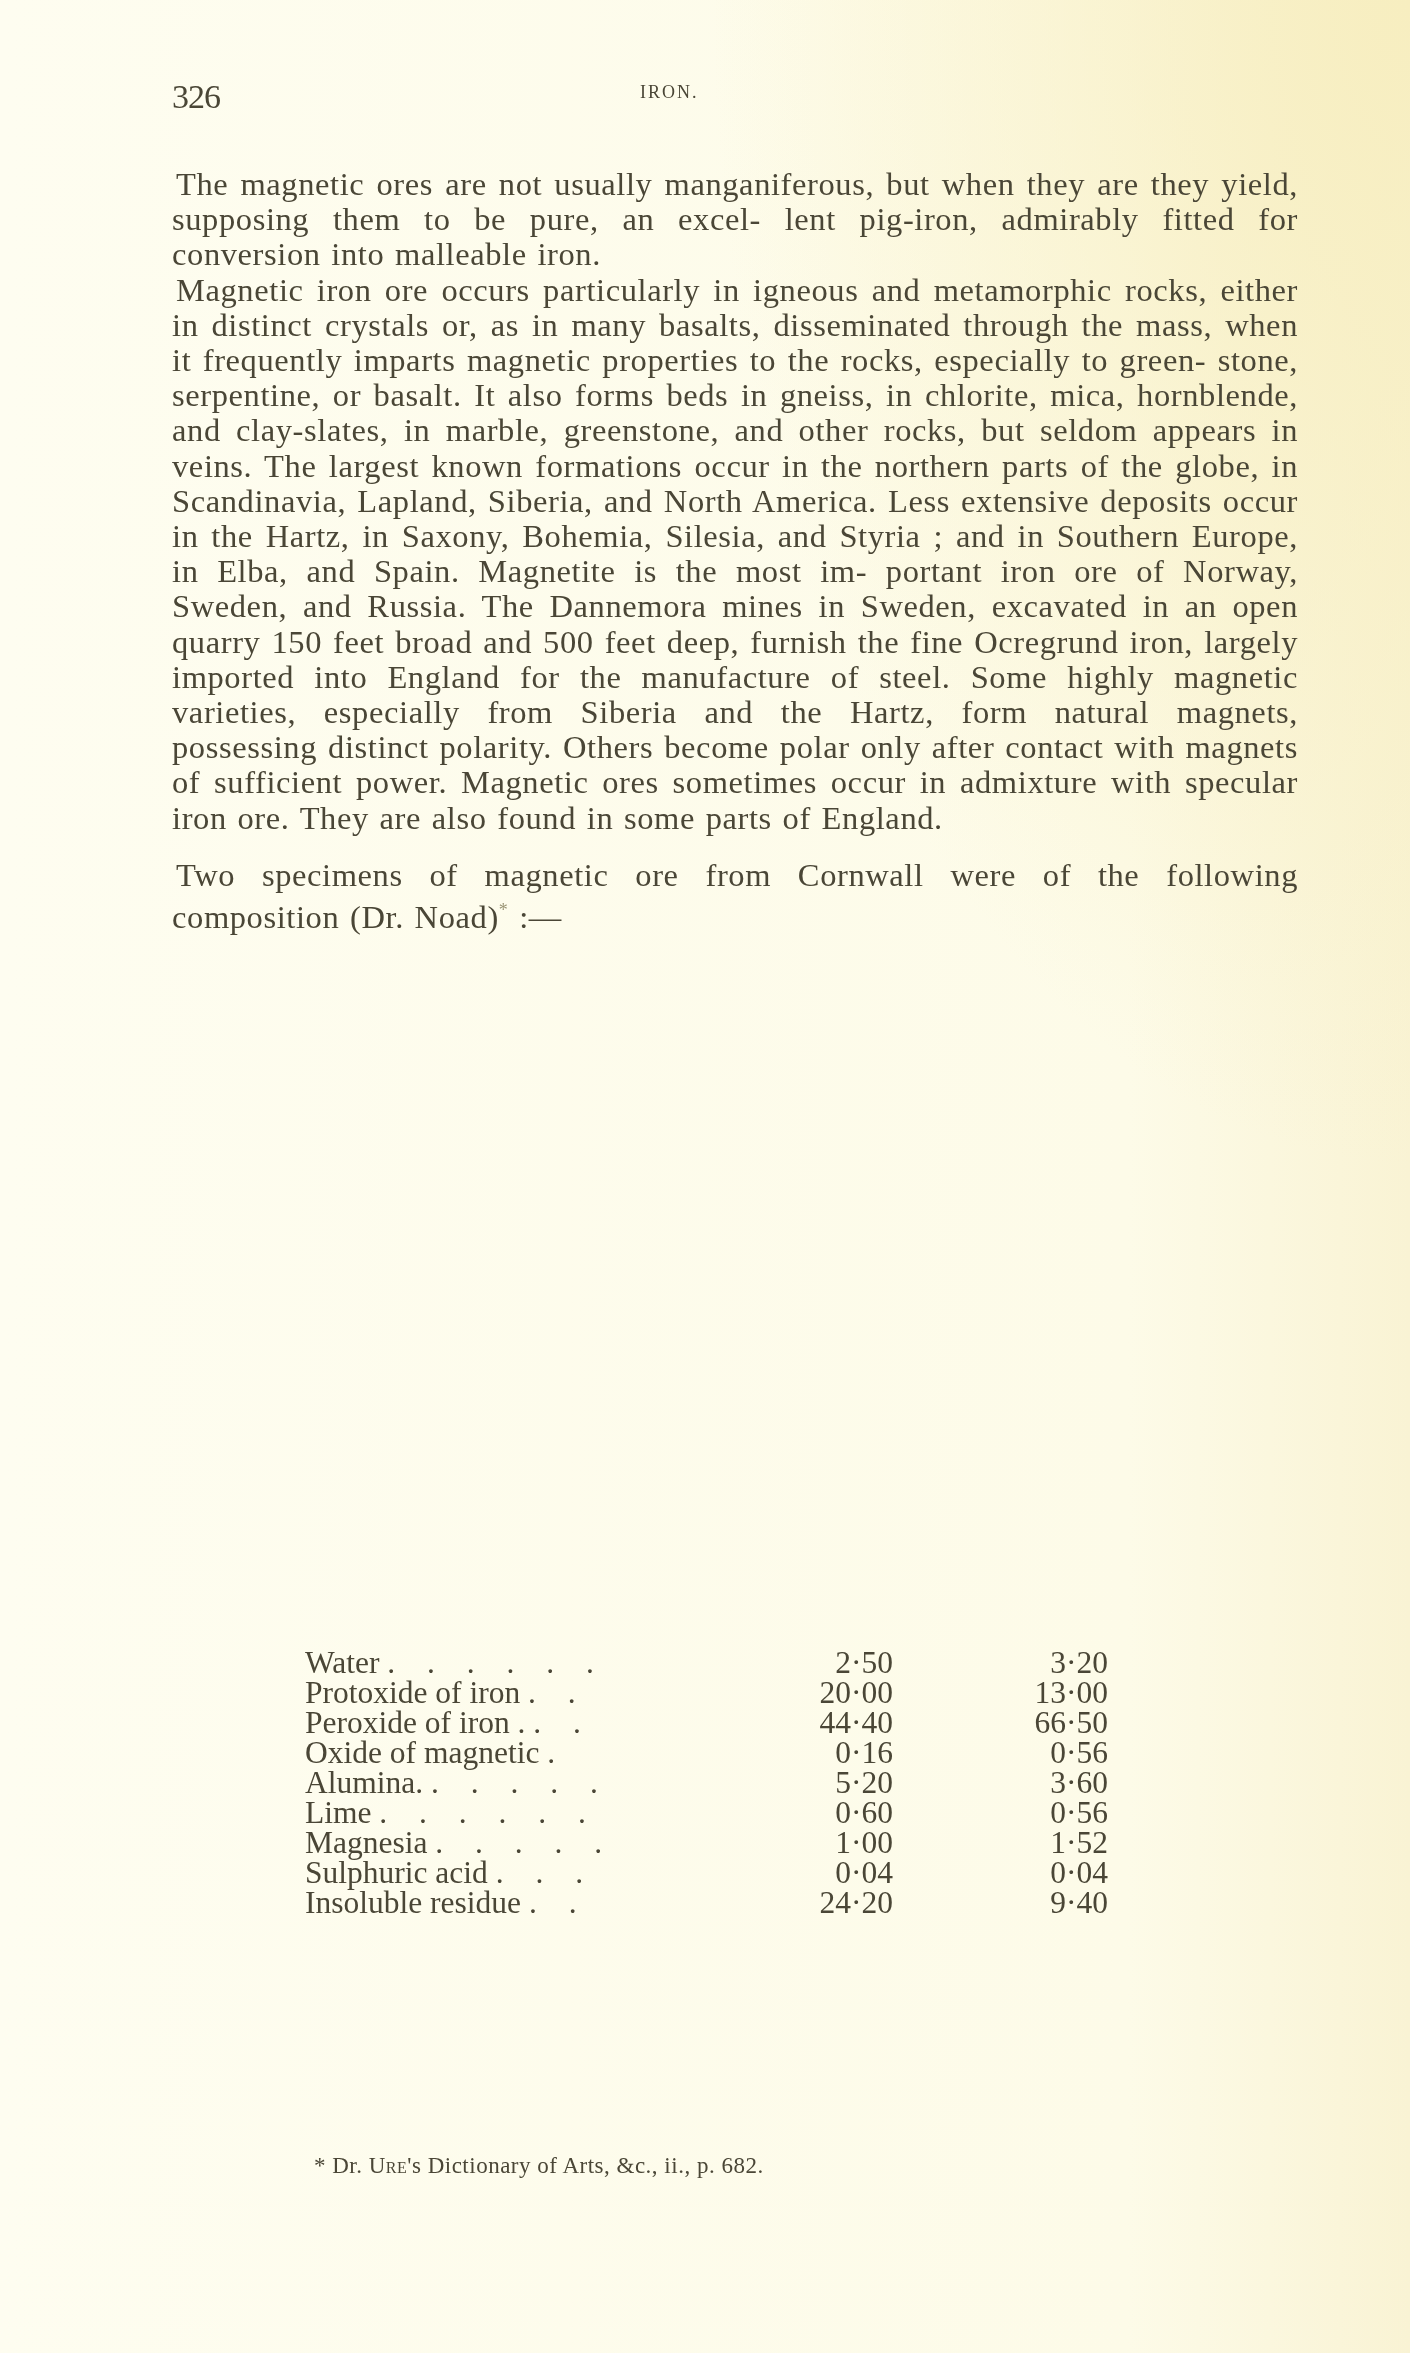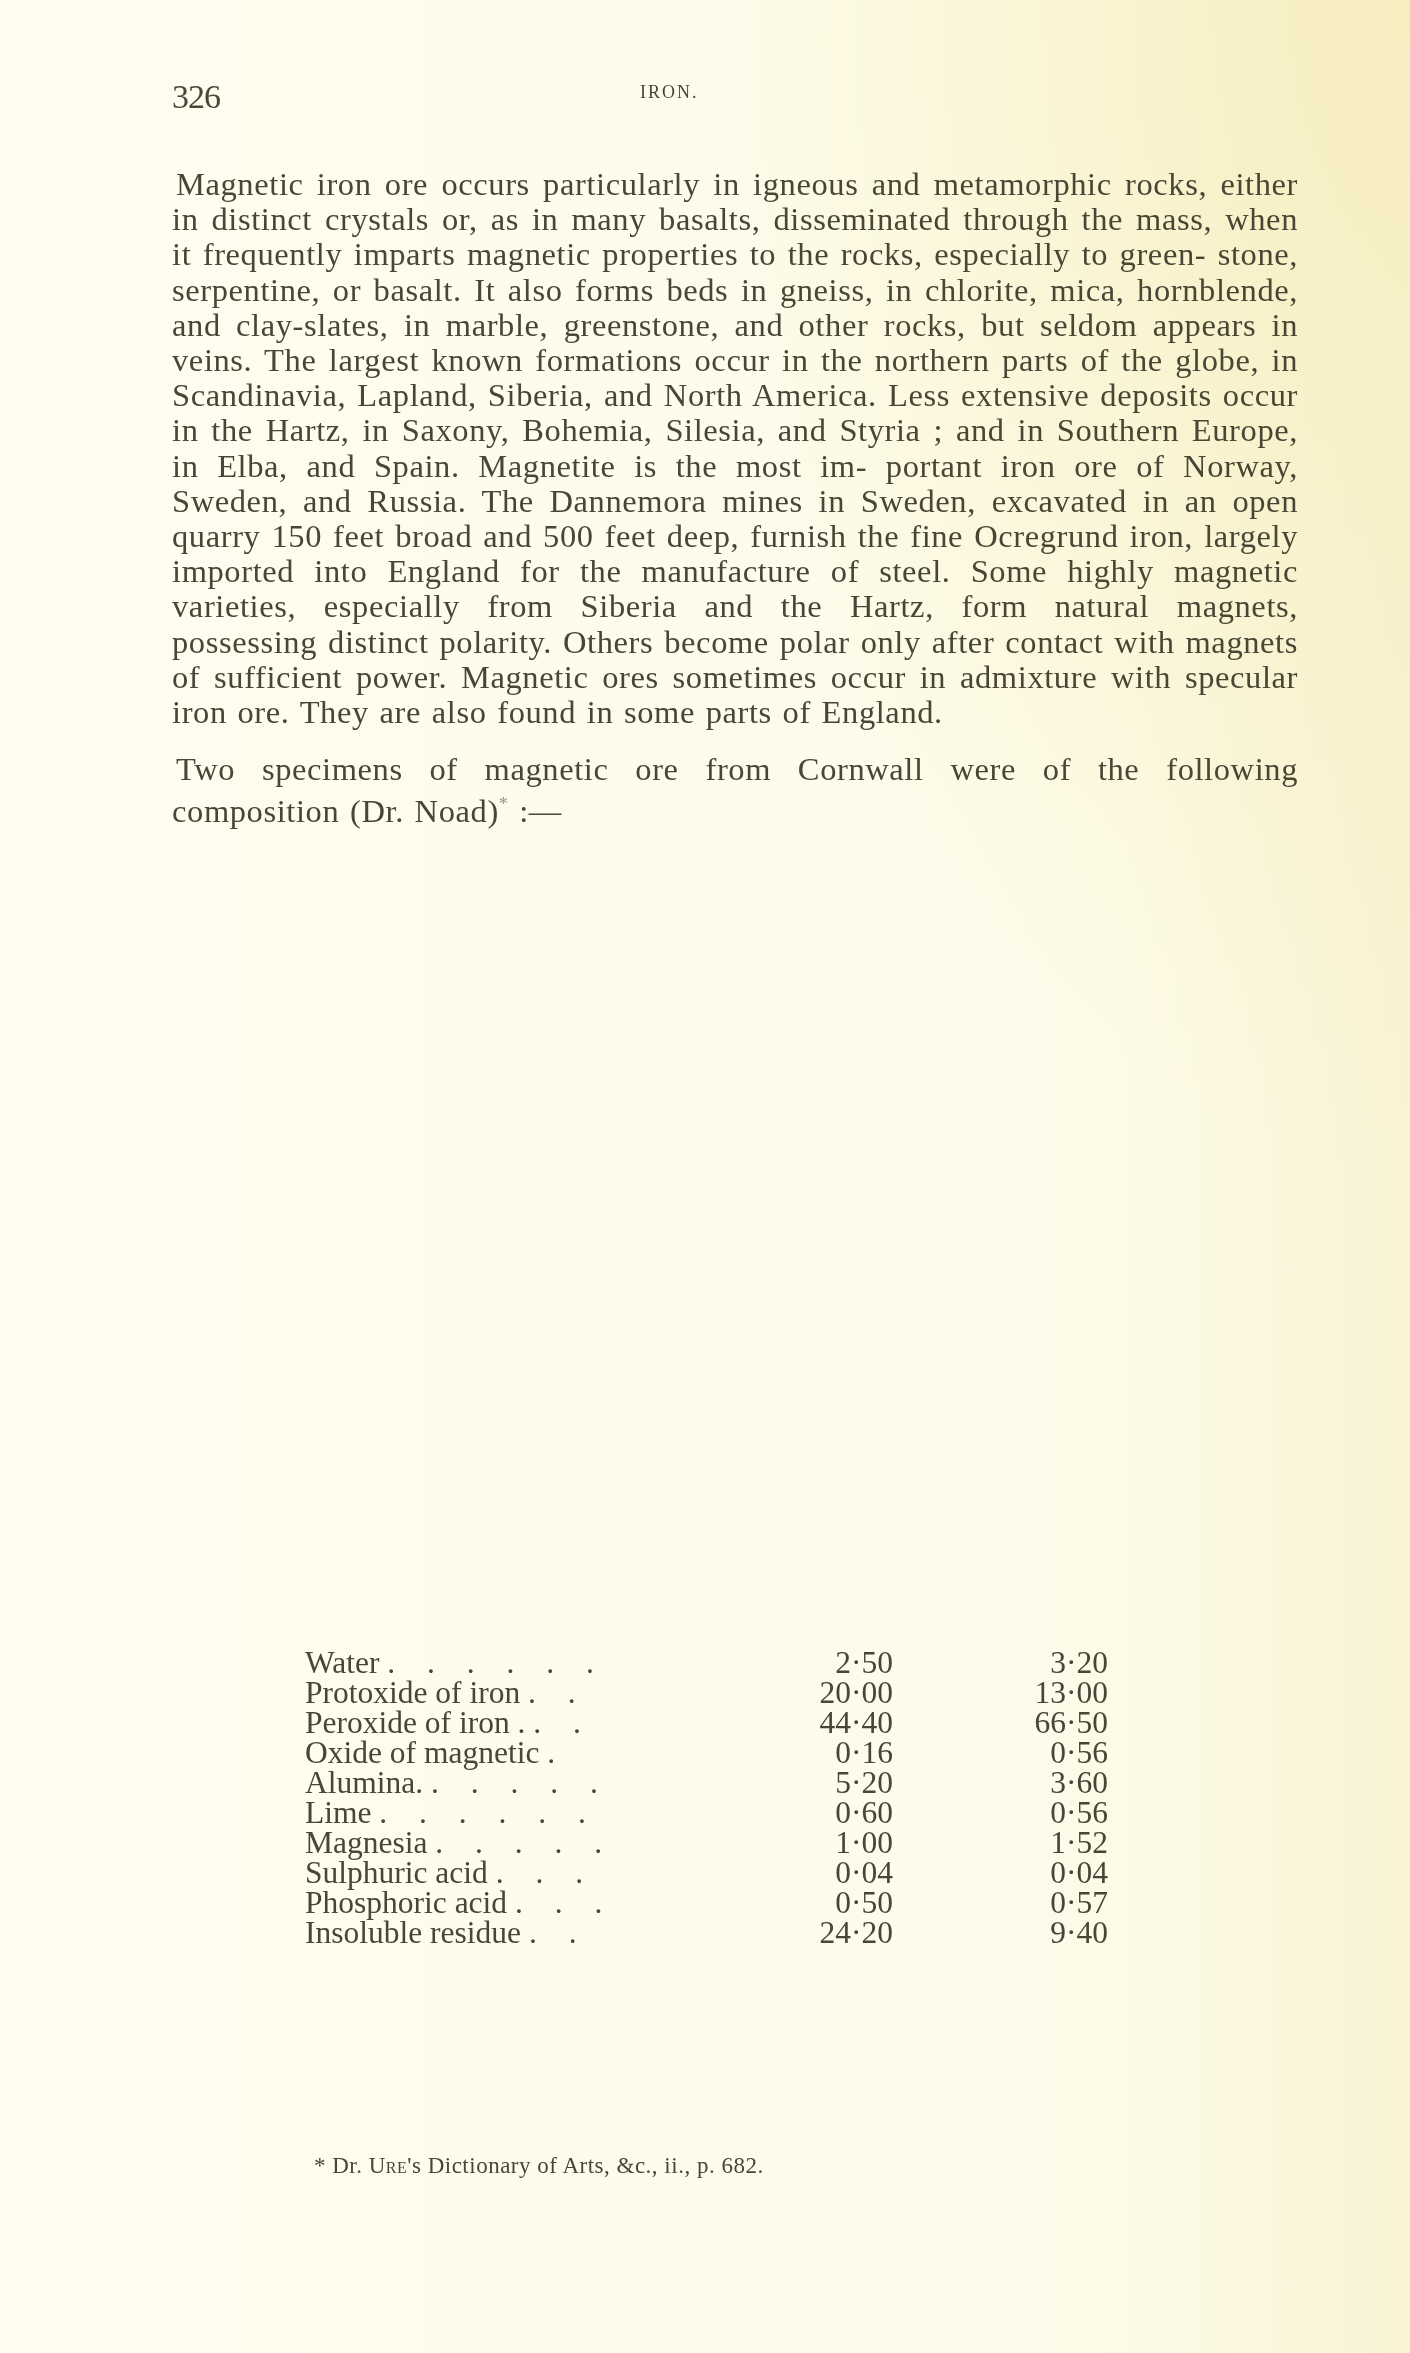--- a/index.html
+++ b/index.html
@@ -40,20 +40,21 @@
 <body>
 
 <div class="page">
 
   <div class="running-head">
     <span class="page-number">326</span>
     <span class="running-title">IRON.</span>
   </div>
 
   <div class="body-text">
+    <p class="indent">The magnetic ores are not usually manganiferous, but when they are they yield, supposing them to be pure, an excel- lent pig-iron, admirably fitted for conversion into malleable iron.</p>
     <p class="indent">Magnetic iron ore occurs particularly in igneous and metamorphic rocks, either in distinct crystals or, as in many basalts, disseminated through the mass, when it frequently imparts magnetic properties to the rocks, especially to green- stone, serpentine, or basalt. It also forms beds in gneiss, in chlorite, mica, hornblende, and clay-slates, in marble, greenstone, and other rocks, but seldom appears in veins. The largest known formations occur in the northern parts of the globe, in Scandinavia, Lapland, Siberia, and North America. Less extensive deposits occur in the Hartz, in Saxony, Bohemia, Silesia, and Styria ; and in Southern Europe, in Elba, and Spain. Magnetite is the most im- portant iron ore of Norway, Sweden, and Russia. The Dannemora mines in Sweden, excavated in an open quarry 150 feet broad and 500 feet deep, furnish the fine Ocregrund iron, largely imported into England for the manufacture of steel. Some highly magnetic varieties, especially from Siberia and the Hartz, form natural magnets, possessing distinct polarity. Others become polar only after contact with magnets of sufficient power. Magnetic ores sometimes occur in admixture with specular iron ore. They are also found in some parts of England.</p>
     <p class="indent spaced"><span>Two specimens of magnetic ore from Cornwall were of the following composition (Dr. Noad)</span><span class="asterisk">*</span><span> :—</span></p>
   </div>
 
   <div class="table-wrap">
     <table class="composition">
       <tbody id="comp-body">
           <tr>
             <td class="label"><span>Water</span> <span class="dots">. . . . . .</span></td>
             <td class="val1">2·50</td>
@@ -88,25 +89,20 @@
             <td class="label"><span>Magnesia</span> <span class="dots">. . . . .</span></td>
             <td class="val1">1·00</td>
             <td class="val2">1·52</td>
           </tr>
           <tr>
             <td class="label"><span>Sulphuric acid</span> <span class="dots">. . .</span></td>
             <td class="val1">0·04</td>
             <td class="val2">0·04</td>
           </tr>
           <tr>
-            <td class="label"><span>Phosphoric acid</span> <span class="dots">. . .</span></td>
-            <td class="val1">0·50</td>
-            <td class="val2">0·57</td>
-          </tr>
-          <tr>
             <td class="label"><span>Insoluble residue</span> <span class="dots">. .</span></td>
             <td class="val1">24·20</td>
             <td class="val2">9·40</td>
           </tr>
         </tbody>
     </table>
   </div>
 
   <div class="footnote">
     <span>*</span>

